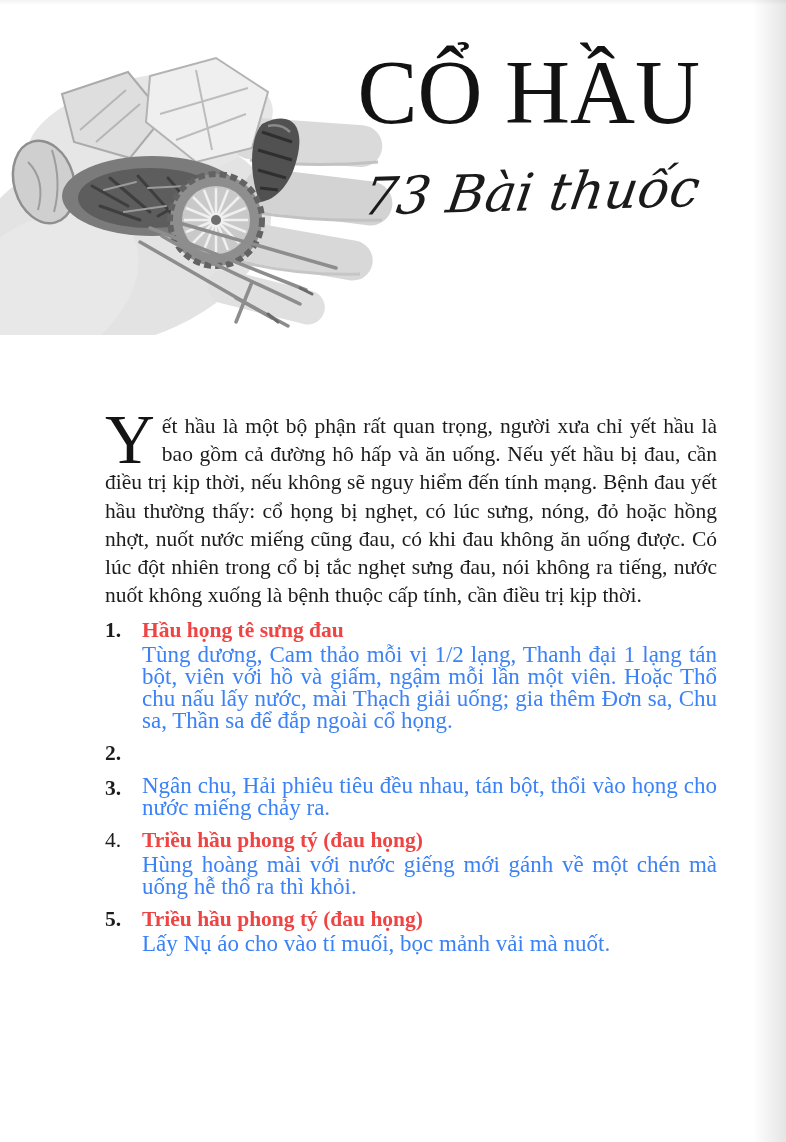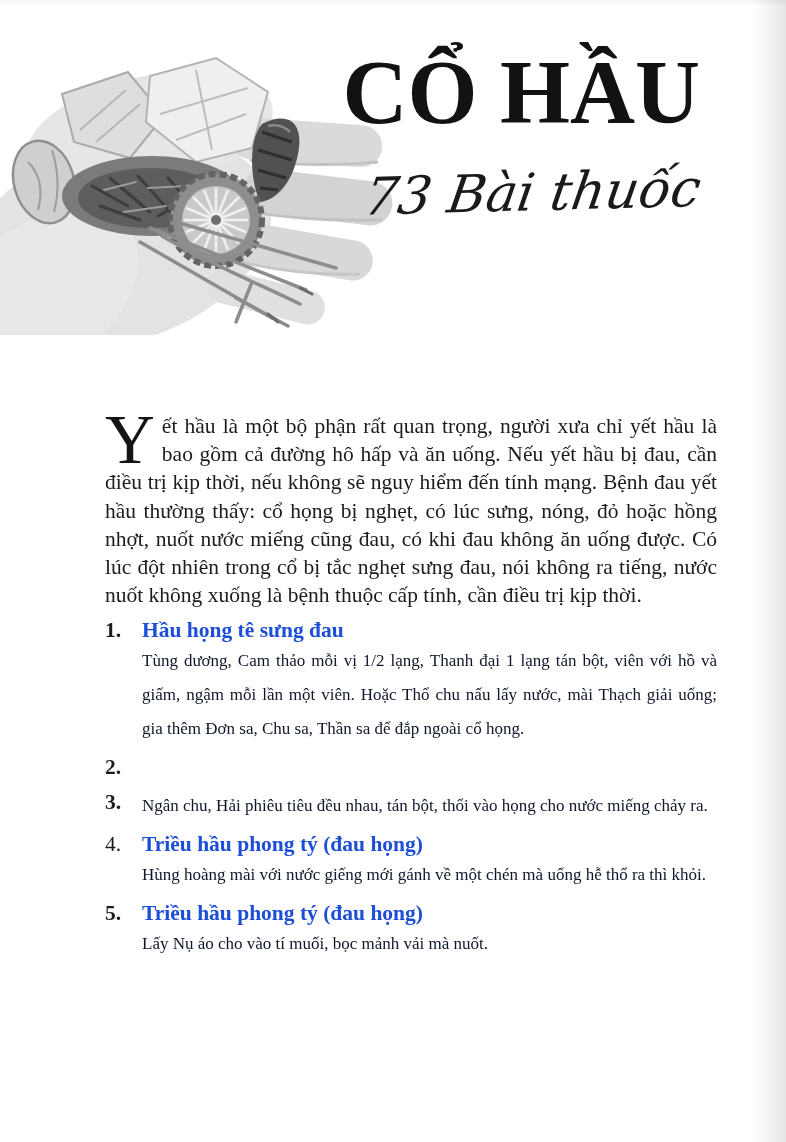--- a/index.html
+++ b/index.html
@@ -19,21 +19,21 @@
     background:linear-gradient(to bottom, rgba(0,0,0,0.05), rgba(0,0,0,0));
     pointer-events:none;
   }
 
   
   .hero { position:absolute; top:30px; left:0; width:400px; height:305px; }
 
   
   .title-block { position:absolute; top:34px; right:86px; text-align:right; }
   .title-line {
-    display:block; font-size:90px; line-height:118px; font-weight:700;
+    display:block; font-size:90px; line-height:118px; font-weight:400;
     letter-spacing:0px; white-space:nowrap; color:#121212;
   }
   .subtitle {
     margin-top:6px; font-family:"DejaVu Serif", serif; font-style:italic;
     font-size:52px; line-height:60px; color:#1a1a1a; white-space:nowrap;
     transform:skewX(-10deg) rotate(-1.5deg); transform-origin:right center;
   }
 
   
   .body-col { position:absolute; top:412px; left:105px; width:612px; }
@@ -47,25 +47,25 @@
   }
   .remedy { display:flex; margin-top:8px; }
   .remedy .num {
     flex:0 0 37px; width:37px; font-weight:bold;
     font-size:21.5px; line-height:26.8px;
   }
   .remedy.num-regular .num { font-weight:normal; }
   .remedy .content { flex:1 1 auto; min-width:0; }
   .remedy h2 {
     margin:0; font-size:21.5px; line-height:26.8px; font-weight:bold;
-    color:#1d4ed8;
+    color:#ef4444;
   }
   .remedy p {
-    margin:0; font-size:17px; line-height:34px; text-align:justify;
-    color:#0f172a;
+    margin:0; font-size:23px; line-height:22px; text-align:justify;
+    color:#3b82f6;
   }
 </style>
 </head>
 <body>
 
 <div class="page">
 
   <div class="edge-top"></div>
 
   <div class="hero">

